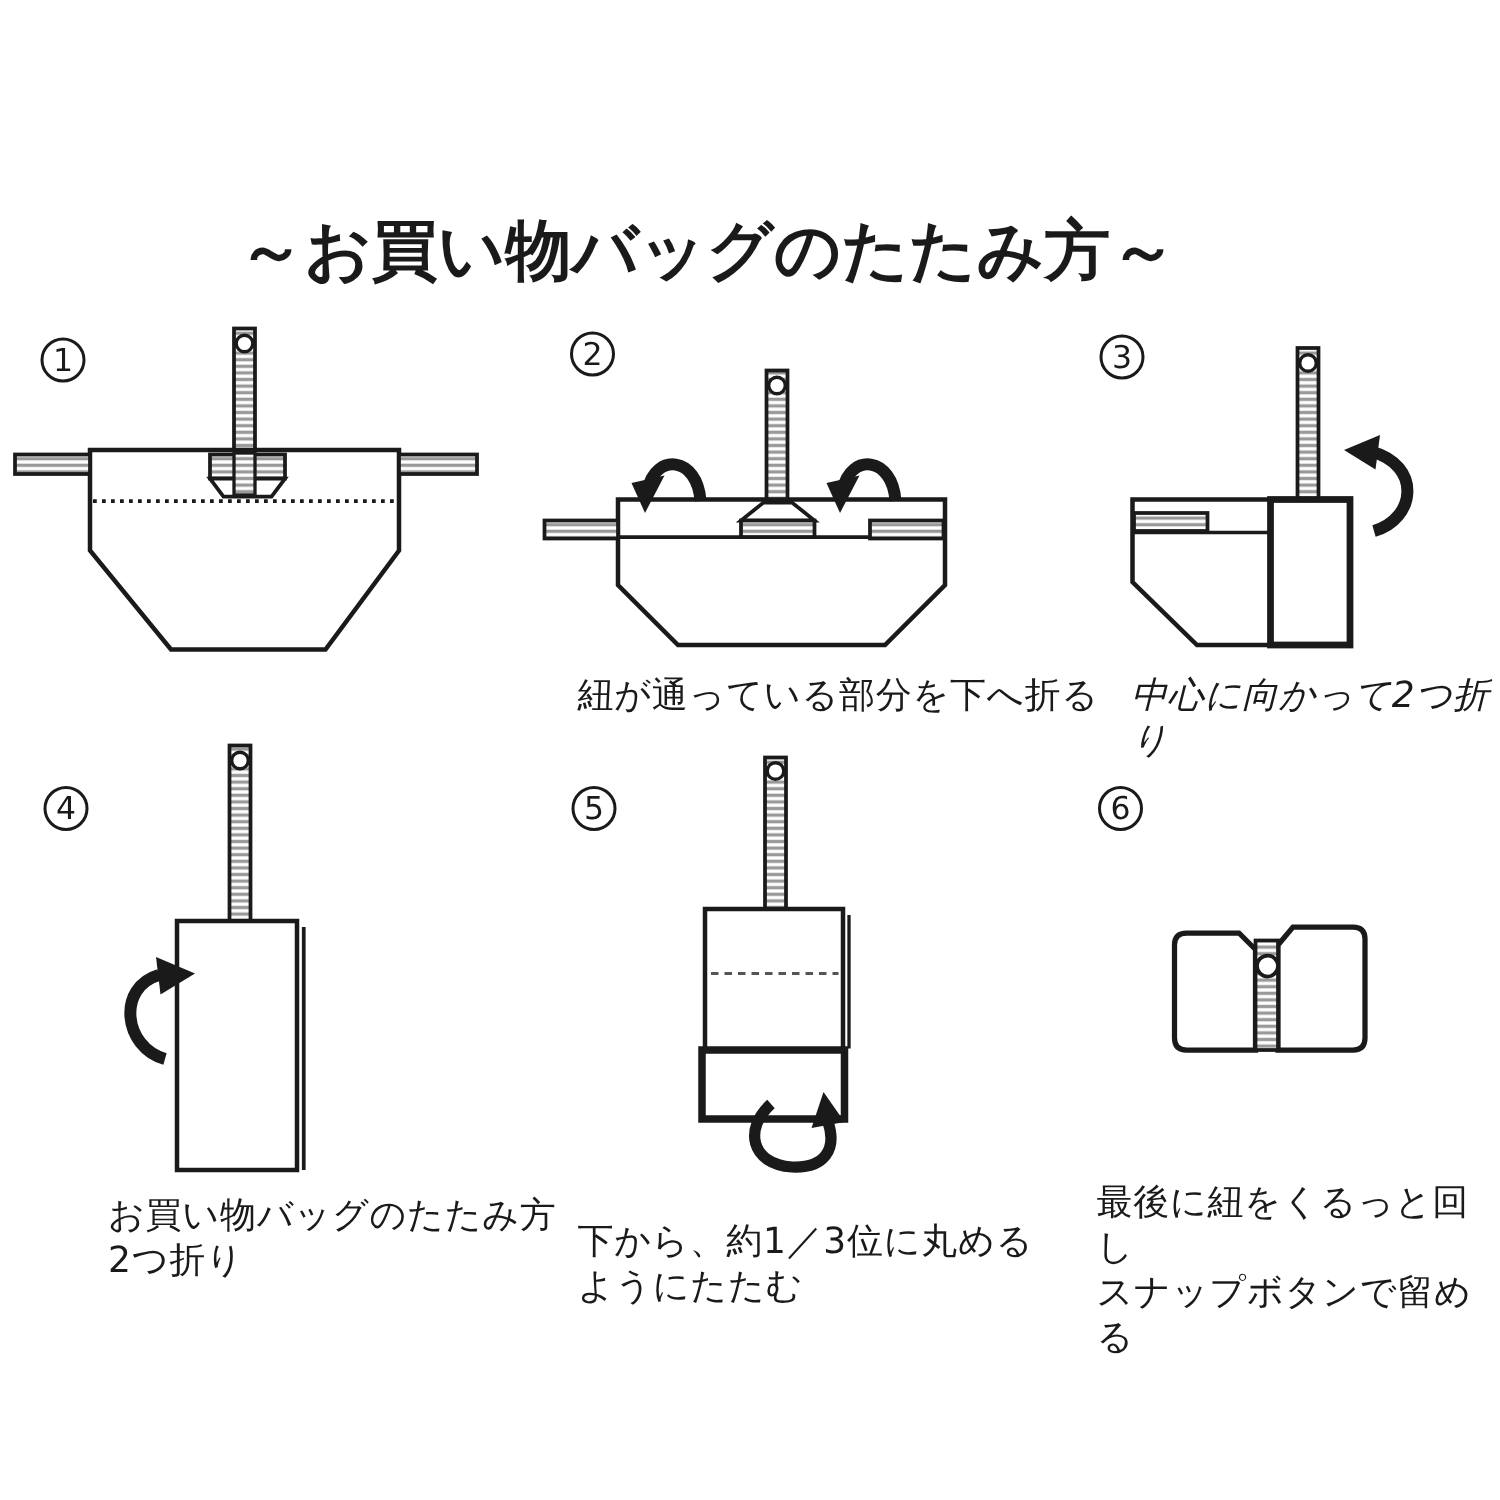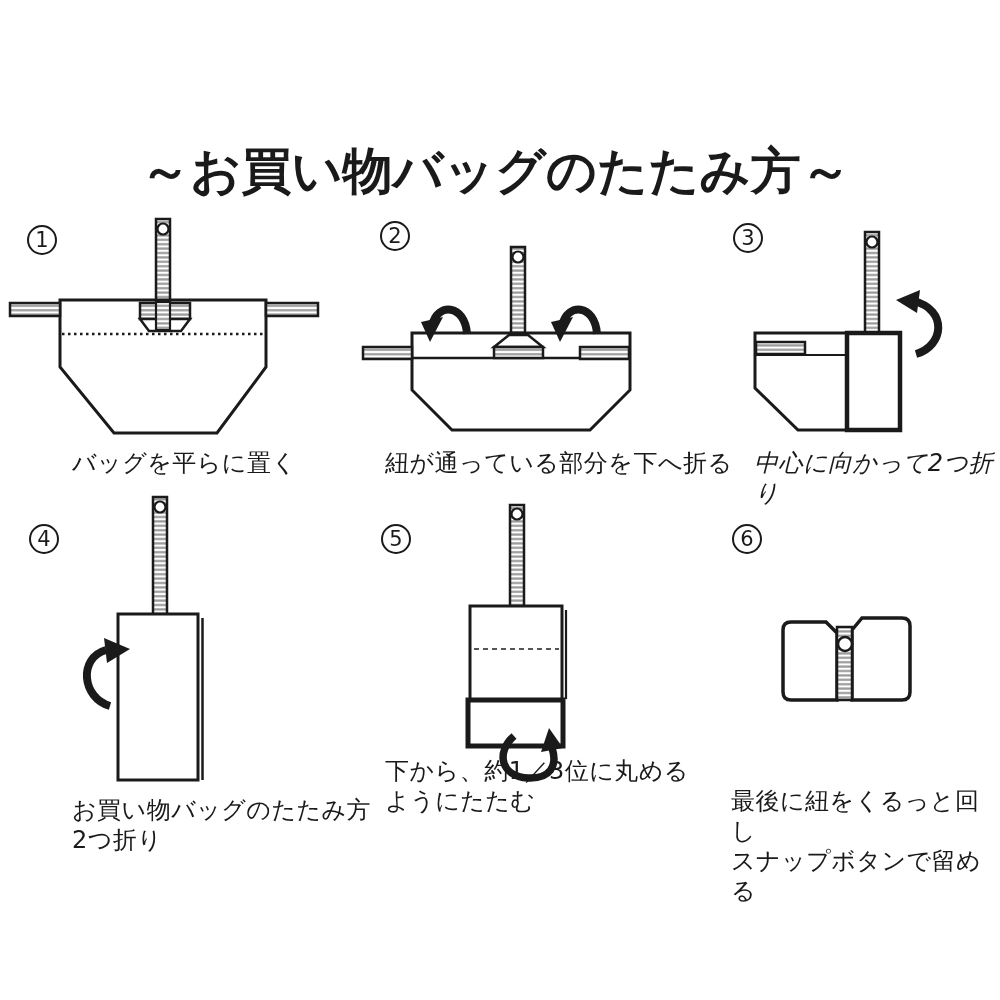--- a/index.html
+++ b/index.html
@@ -4,22 +4,22 @@
 <style>
   html,body{margin:0;padding:0;}
   body{
     width:1000px;height:1000px;background:#ffffff;
     font-family:"DejaVu Sans","Liberation Sans",sans-serif;
     color:#1a1a1a;position:relative;overflow:hidden;
   }
   .page{position:absolute;inset:0;}
   .title{
     position:absolute;left:0;top:138px;width:943px;
-    text-align:center;font-size:50px;font-weight:600;letter-spacing:0px;
-    color:#1a1a1a;white-space:nowrap;margin-left:24px;
+    text-align:center;font-size:44px;font-weight:600;letter-spacing:0px;
+    color:#1a1a1a;white-space:nowrap;
   }
   .stepnum{
     position:absolute;width:30px;height:30px;border:2.5px solid #1a1a1a;
     border-radius:50%;box-sizing:border-box;
     display:flex;align-items:center;justify-content:center;
     font-size:21px;line-height:1;font-weight:400;background:#fff;
   }
   .caption{
     position:absolute;font-size:24px;line-height:30px;color:#1a1a1a;
     white-space:pre-line;letter-spacing:0.5px;
@@ -130,23 +130,22 @@
     </g>
   </svg>
 
   <svg class="illus" style="left:720px;top:490px;" width="280" height="300" viewBox="720 490 280 300">
     <path d="M 837,633 L 826,622 L 791,622 Q 783,622 783,630 L 783,692 Q 783,700 791,700 L 837,700 Z" fill="#ffffff" stroke="#1a1a1a" stroke-width="3.5"></path>
     <path d="M 852,630 L 862,618 L 902,618 Q 910,618 910,626 L 910,692 Q 910,700 902,700 L 852,700 Z" fill="#ffffff" stroke="#1a1a1a" stroke-width="3.5"></path>
     <rect x="837" y="627" width="15" height="73" fill="url(#stripeH)" stroke="#1a1a1a" stroke-width="2.5"></rect>
     <circle cx="845" cy="644" r="7" fill="#ffffff" stroke="#1a1a1a" stroke-width="2.5"></circle>
   </svg>
 
-  <div class="caption" style="left:72px;top:448px;">バッグを平らに置く</div>
   <div class="caption" style="left:385px;top:448px;text-align:right;">紐が通っている部分を下へ折る</div>
   <div class="caption" style="left:754px;top:448px;font-style:italic;">中心に向かって2つ折り</div>
   <div class="caption" style="left:72px;top:795px;">お買い物バッグのたたみ方
 2つ折り</div>
-  <div class="caption" style="left:385px;top:756px;">下から、約1／3位に丸める
+  <div class="caption" style="left:385px;top:812px;">下から、約1／3位に丸める
 ようにたたむ</div>
   <div class="caption" style="left:731px;top:786px;">最後に紐をくるっと回し
 スナップボタンで留める</div>
 
 </div>
 
 </body></html>

